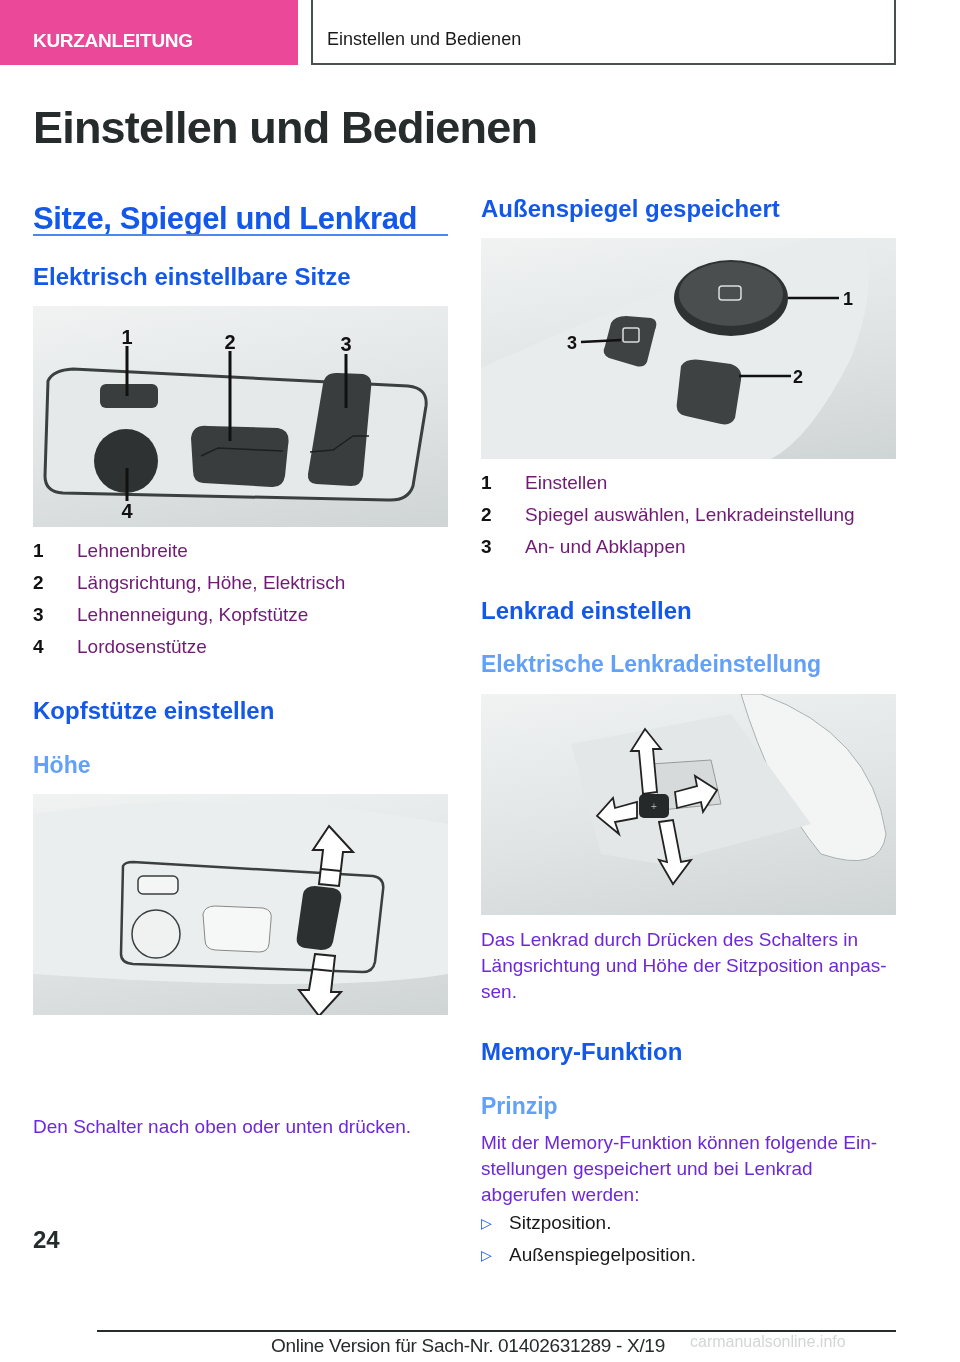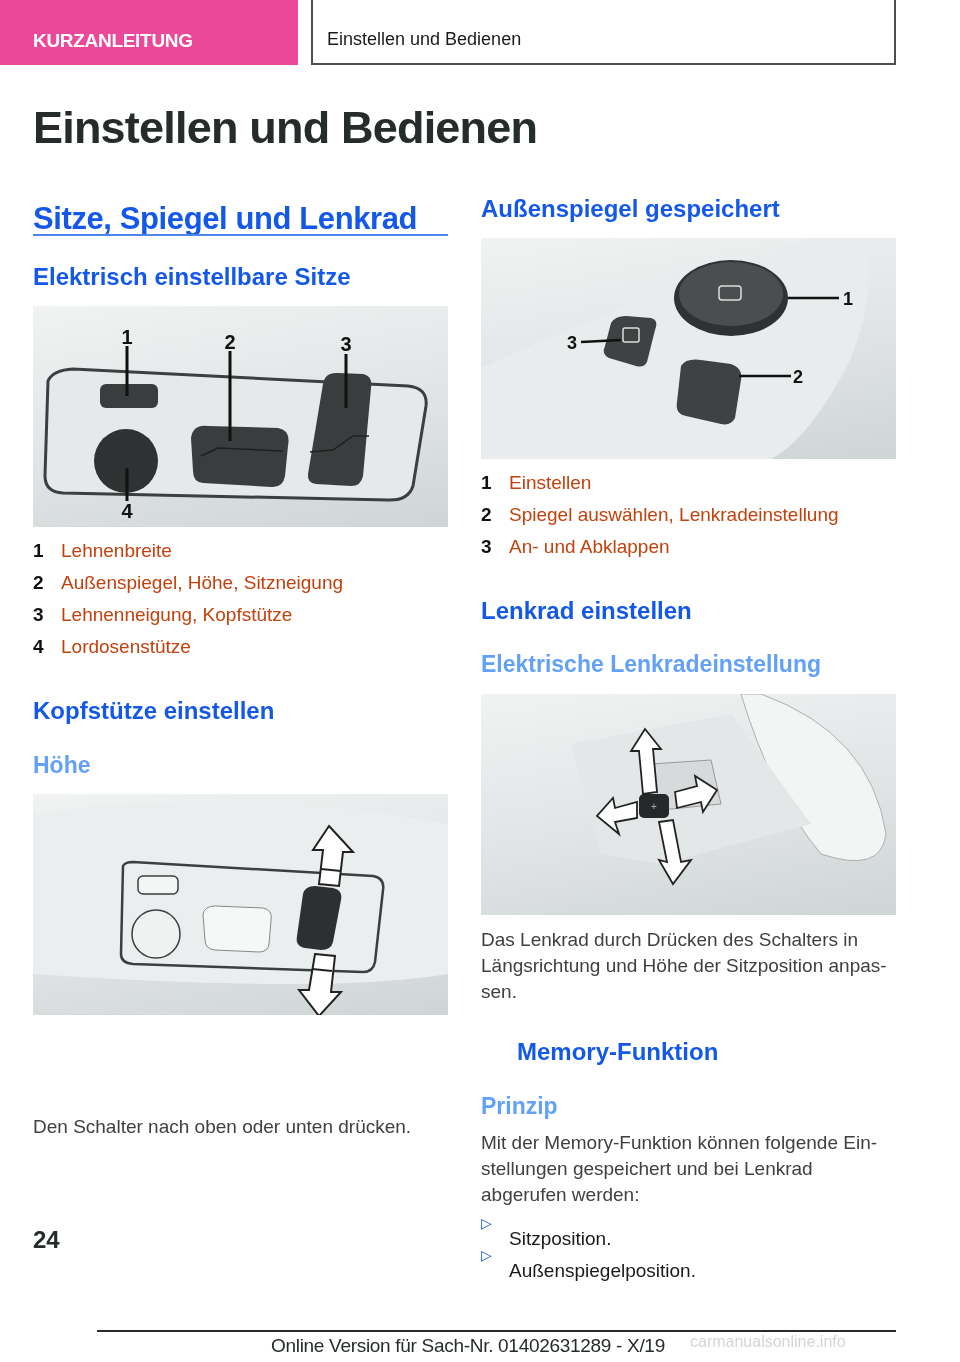--- a/index.html
+++ b/index.html
@@ -20,28 +20,28 @@
   .h1 { position: absolute; font-size: 31px; font-weight: bold; color: #1358e8; letter-spacing: -0.4px; white-space: nowrap; }
   .h1-line { position: absolute; left: 0; width: 415px; height: 2px; background: #4f86ee; }
   .h2 { position: absolute; font-size: 24px; font-weight: bold; color: #1358e8; white-space: nowrap; }
   .h3 { position: absolute; font-size: 23px; font-weight: bold; color: #62a1f7; white-space: nowrap; }
 
   .fig { position: absolute; left: 0; width: 415px; height: 221px; background: linear-gradient(170deg, #f1f3f3 0%, #e0e4e4 55%, #cfd4d4 100%); overflow: hidden; }
 
   .legend { position: absolute; left: 0; list-style: none; }
   .legend li { position: relative; height: 32px; font-size: 19px; line-height: 32px; }
   .legend .num { position: absolute; left: 0; font-weight: bold; color: #111; }
-  .legend .txt { position: absolute; left: 28px; white-space: nowrap; color: #c2410c; }
-
-  .para { position: absolute; left: 0; width: 415px; font-size: 19px; line-height: 26px; color: #404040; }
+  .legend .txt { position: absolute; left: 44px; white-space: nowrap; color: #701a75; }
+
+  .para { position: absolute; left: 0; width: 415px; font-size: 19px; line-height: 26px; color: #6d28d9; }
 
   .bullets { position: absolute; left: 0; list-style: none; }
   .bullets li { position: relative; height: 32px; font-size: 19px; line-height: 32px; }
   .bullets .tri { position: absolute; left: 0; top: 0; color: #1358e8; font-size: 14px; }
-  .bullets .txt { position: absolute; left: 28px; white-space: nowrap; margin-top: 16px; }
+  .bullets .txt { position: absolute; left: 28px; white-space: nowrap; }
 
   .page-num { position: absolute; left: 33px; top: 1226px; font-size: 24px; font-weight: bold; color: #262b2b; }
   .footer-line { position: absolute; left: 97px; top: 1330px; width: 799px; height: 2px; background: #262b2b; }
   .footer-text { position: absolute; left: 271px; top: 1335px; font-size: 19px; color: #262b2b; white-space: nowrap; letter-spacing: -0.3px; }
   .watermark { position: absolute; left: 690px; top: 1333px; font-size: 16px; color: #d4d6d6; white-space: nowrap; }
 
   svg { display: block; }
 </style>
 </head>
 <body>
@@ -81,21 +81,21 @@
     </svg>
   </div>
 
   <ul class="legend" style="top:535px;">
     <li>
         <span class="num">1</span>
         <span class="txt">Lehnenbreite</span>
       </li>
     <li>
         <span class="num">2</span>
-        <span class="txt">Außenspiegel, Höhe, Sitzneigung</span>
+        <span class="txt">Längsrichtung, Höhe, Elektrisch</span>
       </li>
     <li>
         <span class="num">3</span>
         <span class="txt">Lehnenneigung, Kopfstütze</span>
       </li>
     <li>
         <span class="num">4</span>
         <span class="txt">Lordosenstütze</span>
       </li>
   </ul>
@@ -169,21 +169,21 @@
       <text x="173" y="116" text-anchor="middle" font-family="Liberation Sans, sans-serif" font-size="10" fill="#aaa">+</text>
       <path d="M164 35 L180 55 L172 55 L176 98 L162 100 L158 57 L150 57 Z" fill="#ffffff" stroke="#222" stroke-width="1.8"></path>
       <path d="M178 128 L192 126 L200 168 L210 166 L192 190 L178 166 L186 168 Z" fill="#ffffff" stroke="#222" stroke-width="1.8"></path>
       <path d="M156 108 L156 124 L134 128 L138 140 L116 122 L132 104 L134 114 Z" fill="#ffffff" stroke="#222" stroke-width="1.8"></path>
       <path d="M194 98 L216 92 L214 82 L236 96 L222 118 L220 108 L196 114 Z" fill="#ffffff" stroke="#222" stroke-width="1.8"></path>
     </svg>
   </div>
 
   <p class="para" style="top:927px;">Das Lenkrad durch Drücken des Schalters in Längsrichtung und Höhe der Sitzposition anpas-sen.</p>
 
-  <h3 class="h2" style="top:1038px;margin-left:36px;">Memory-Funktion</h3>
+  <h3 class="h2" style="top:1038px;">Memory-Funktion</h3>
   <h4 class="h3" style="top:1093px;">Prinzip</h4>
 
   <p class="para" style="top:1130px;">Mit der Memory-Funktion können folgende Ein-stellungen gespeichert und bei Lenkrad abgerufen werden:</p>
 
   <ul class="bullets" style="top:1207px;">
     <li>
         <span class="tri">▷</span>
         <span class="txt">Sitzposition.</span>
       </li>
     <li>

